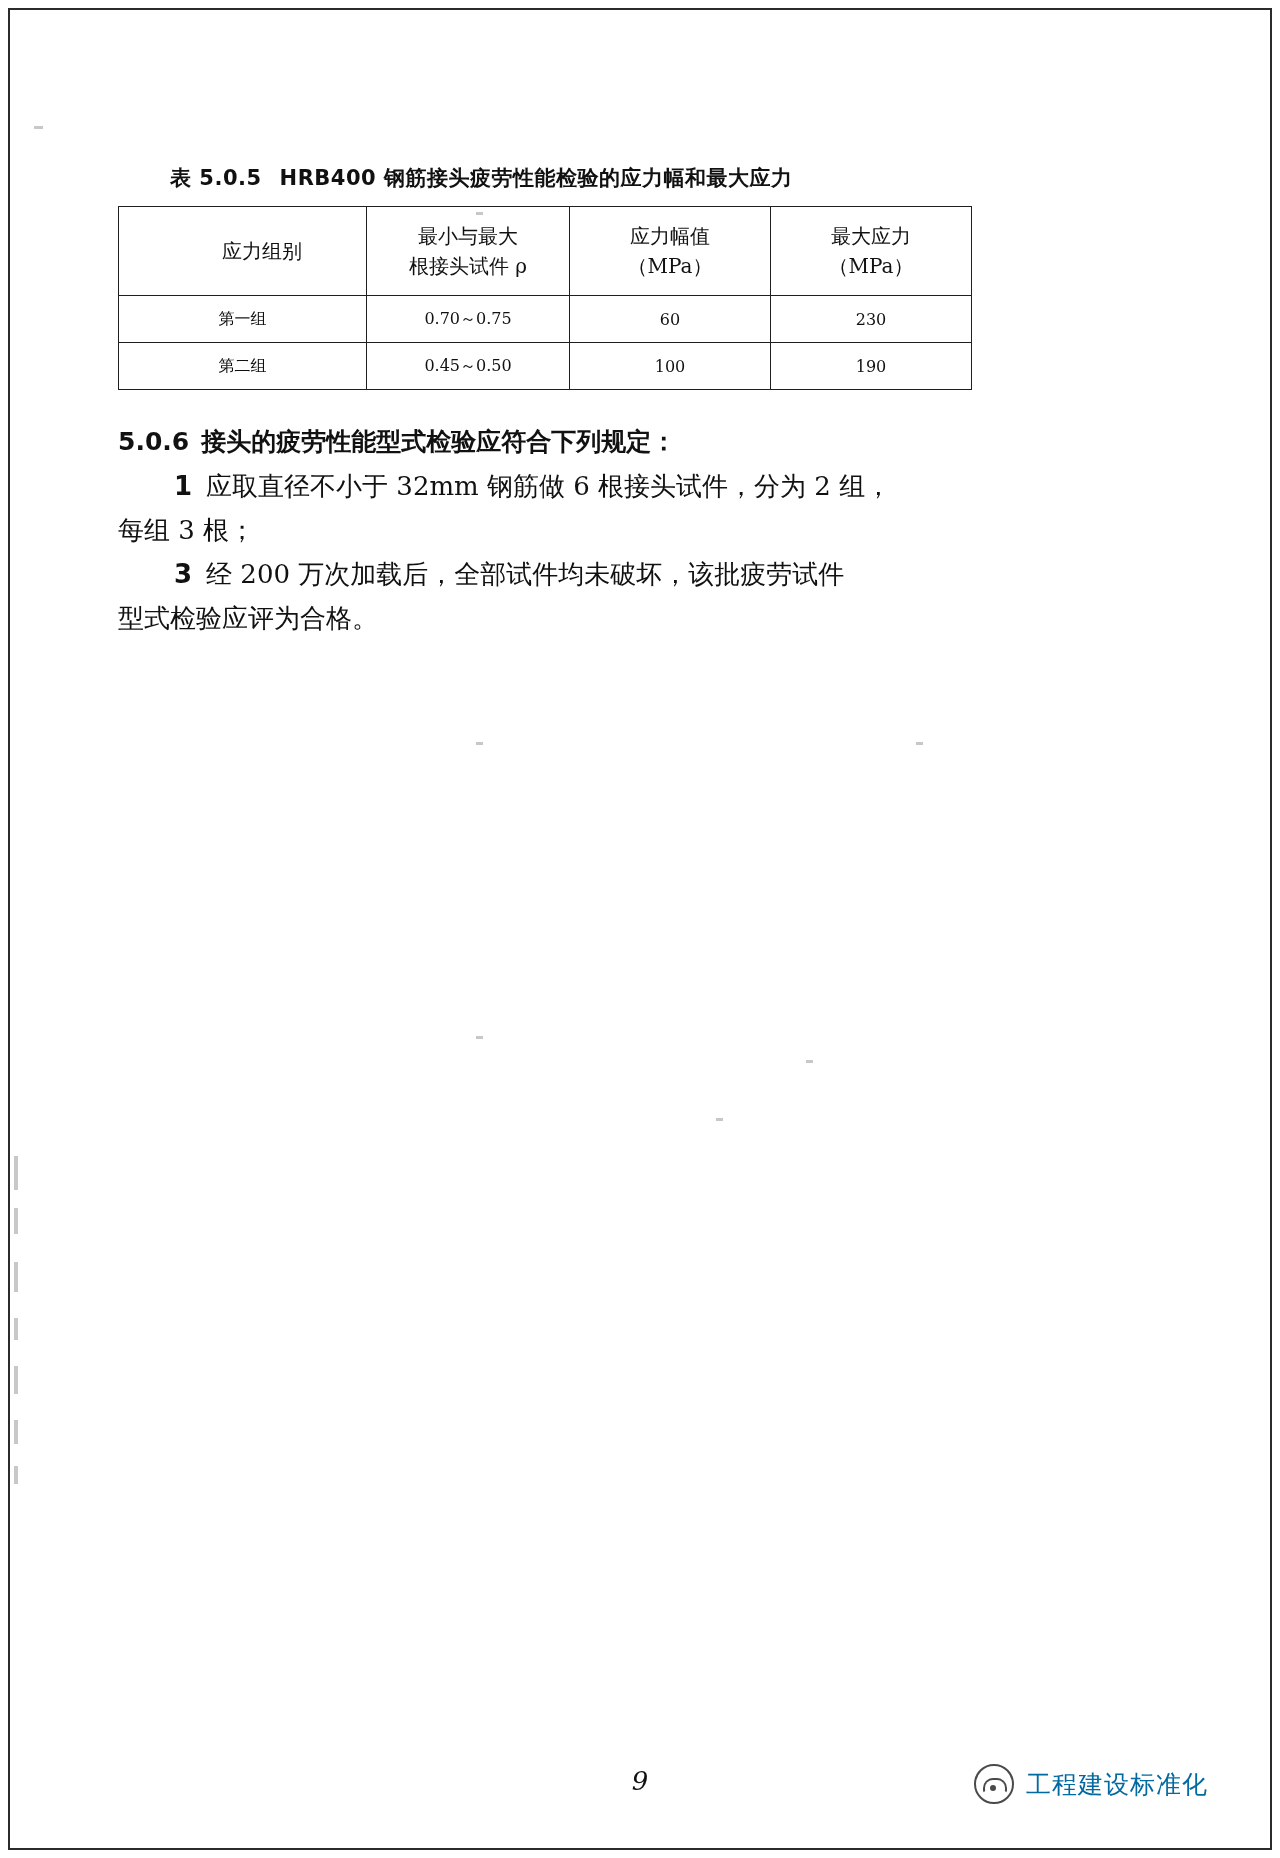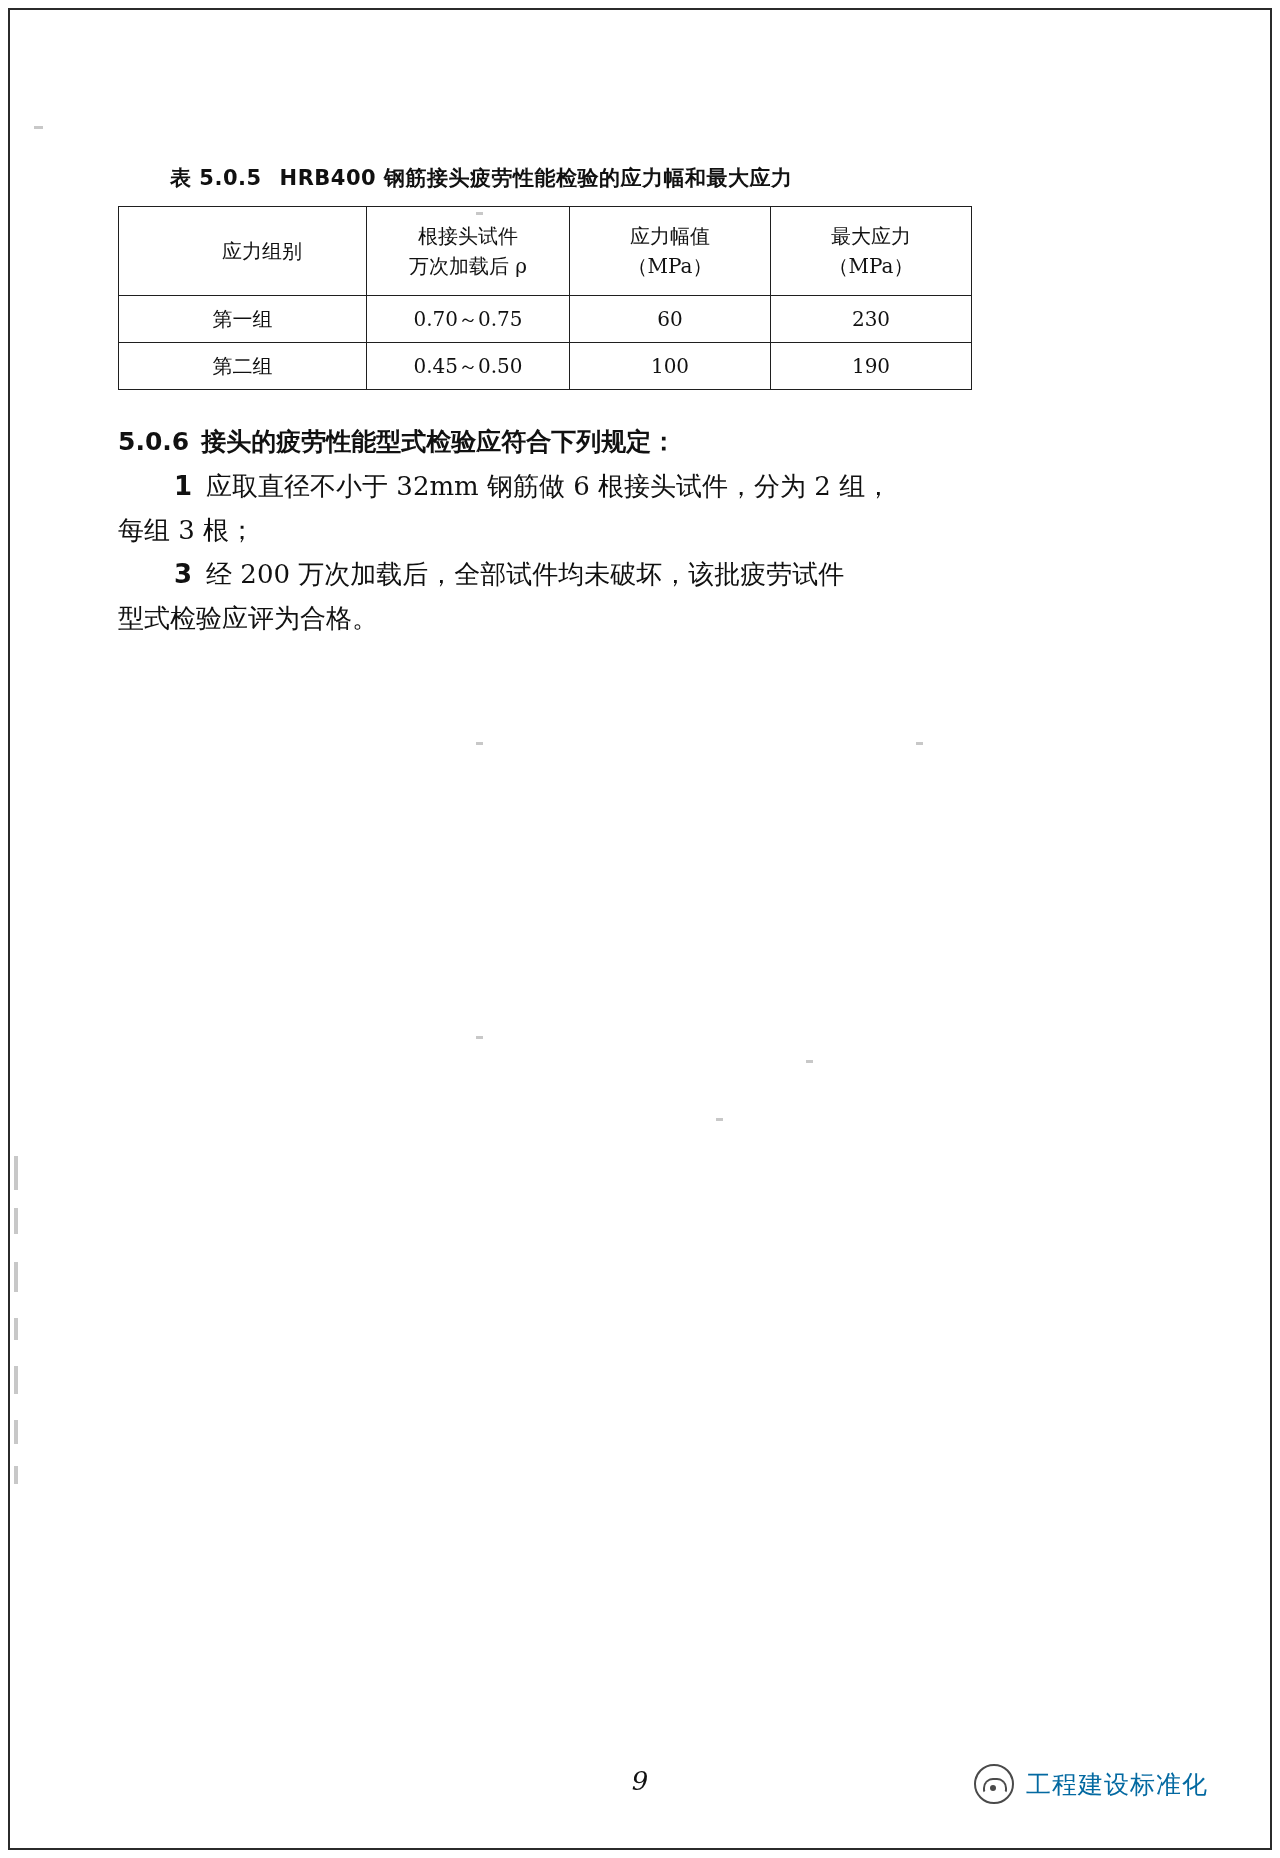--- a/index.html
+++ b/index.html
@@ -63,21 +63,21 @@
   }
 
   table.data-table {
     border-collapse: collapse;
     width: 802px;
     table-layout: fixed;
   }
   table.data-table td {
     border: 1.5px solid #1f1f1f;
     text-align: center;
-    font-size: 20px;
+    font-size: 16px;
     font-family: "DejaVu Serif", "Liberation Serif", serif;
     color: #111;
   }
   table.data-table thead td {
     height: 86px;
     line-height: 1.5;
     font-size: 20px;
   }
   table.data-table tbody td {
     height: 44px;
@@ -208,22 +208,22 @@
       <span class="cap-num">表 5.0.5</span><span>HRB400 钢筋接头疲劳性能检验的应力幅和最大应力</span>
     </div>
 
     <table class="data-table">
       <thead>
         <tr>
           <td class="col-a">
             <span class="hdr-l1">应力组别</span>
           </td>
           <td class="col-b">
-            <span class="hdr-l1">根接头试件</span>
-            <span class="hdr-l2">万次加载后 ρ</span>
+            <span class="hdr-l1">最小与最大</span>
+            <span class="hdr-l2">根接头试件 ρ</span>
           </td>
           <td class="col-c">
             <span class="hdr-l1">应力幅值</span>
             <span class="hdr-l2">（MPa）</span>
           </td>
           <td class="col-d">
             <span class="hdr-l1">最大应力</span>
             <span class="hdr-l2">（MPa）</span>
           </td>
         </tr>

